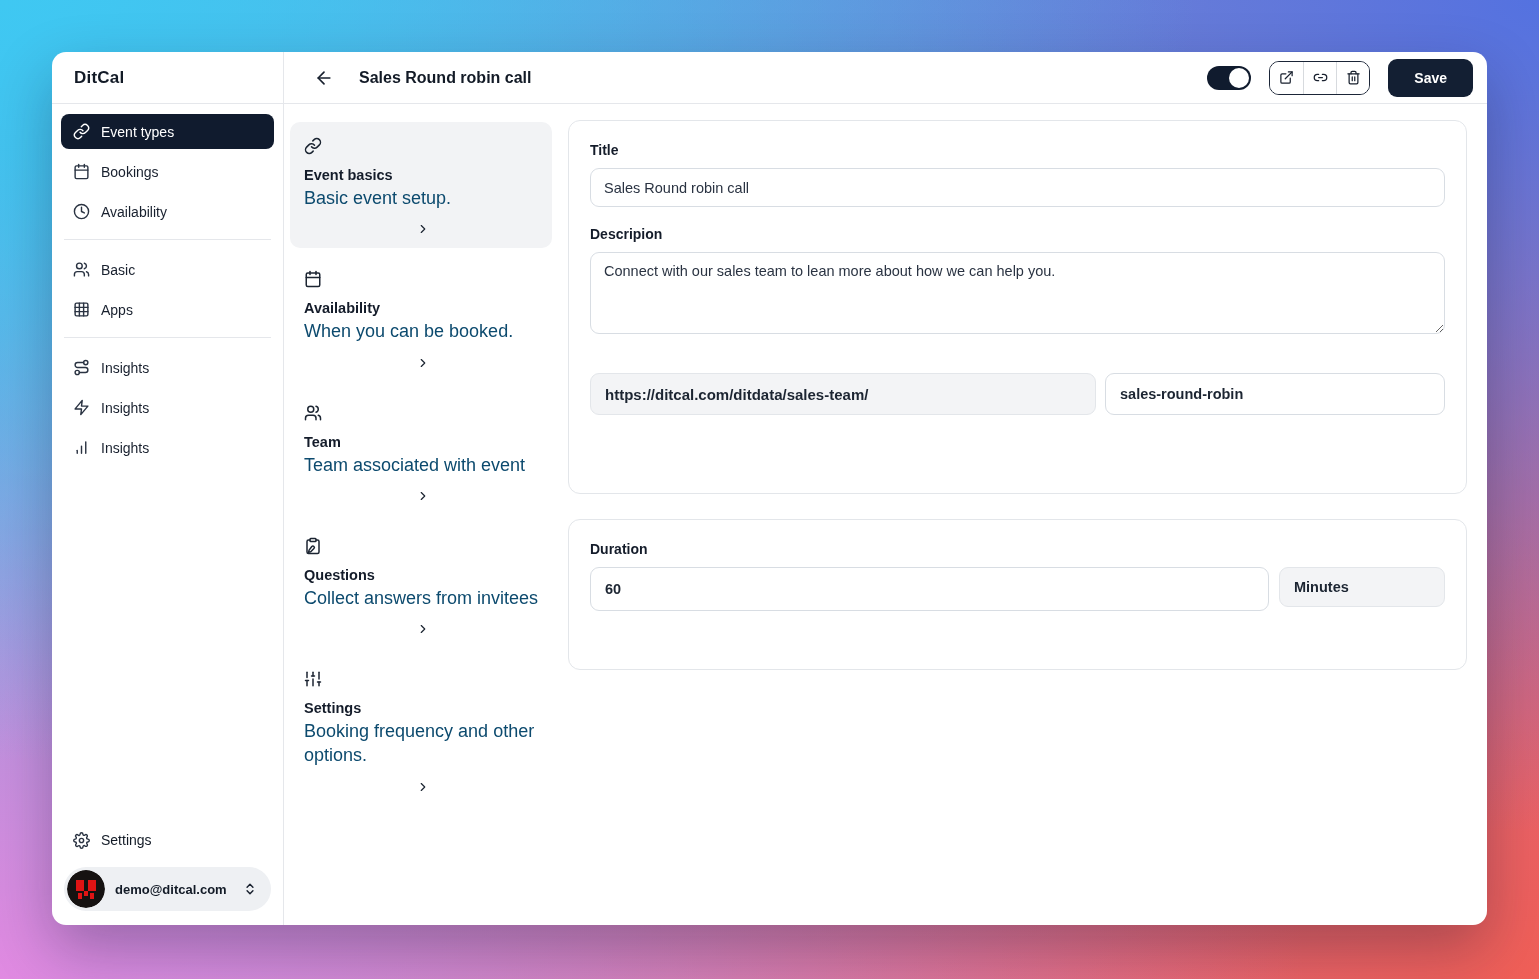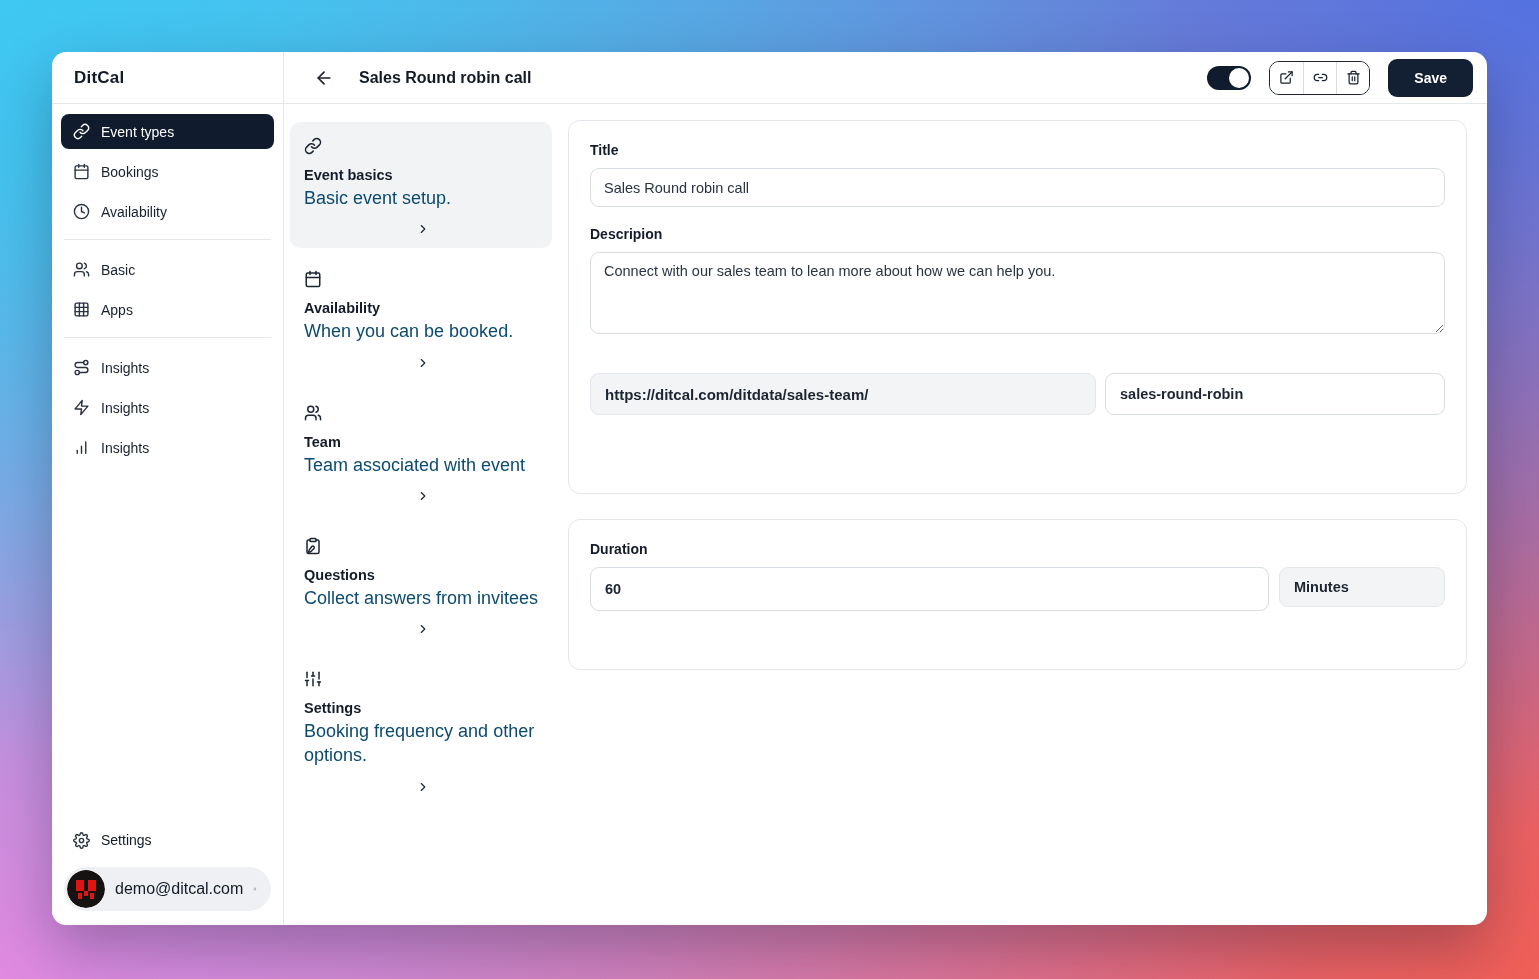--- a/index.html
+++ b/index.html
@@ -30,21 +30,21 @@
   .nav-item .ic { display:flex; width:17px; height:17px; color:#2a3342; }
   .nav-item.active { background:#101b2e; color:#fff; }
   .nav-item.active .ic { color:#fff; }
   .nav-divider { height:1px; background:#e5e7eb; margin:10px 3px 12px 3px; }
   .sidebar-bottom { padding:10px 12px 14px 12px; }
   .settings-row { display:flex; align-items:center; gap:11px; height:34px; padding:0 9px; font-size:14px; cursor:pointer; }
   .settings-row .ic { display:flex; width:17px; height:17px; color:#2a3342; }
   .user-pill { margin-top:10px; display:flex; align-items:center; gap:10px; background:#eef0f3;
                border-radius:999px; padding:3px 14px 3px 3px; height:44px; cursor:pointer; }
   .avatar { width:38px; height:38px; border-radius:50%; flex-shrink:0; display:block; }
-  .user-email { font-size:16px; font-weight:400; flex:1; }
+  .user-email { font-size:13px; font-weight:700; flex:1; }
   .user-pill .ic { display:flex; width:14px; height:14px; color:#18202e; }
   
   .main { flex:1; display:flex; flex-direction:column; min-width:0; }
   .topbar { height:52px; border-bottom:1px solid #e5e7eb; display:flex; align-items:center;
             padding:0 14px 0 30px; gap:10px; flex-shrink:0; }
   .back-btn { display:flex; width:20px; height:20px; color:#18202e; cursor:pointer; }
   .topbar-title { font-size:16px; font-weight:700; margin-left:15px; }
   .topbar-right { margin-left:auto; display:flex; align-items:center; gap:18px; }
   .toggle { width:44px; height:24px; border-radius:999px; background:#101b2e; position:relative; cursor:pointer; }
   .toggle .knob { position:absolute; top:2px; right:2px; width:20px; height:20px; border-radius:50%; background:#fff; }

